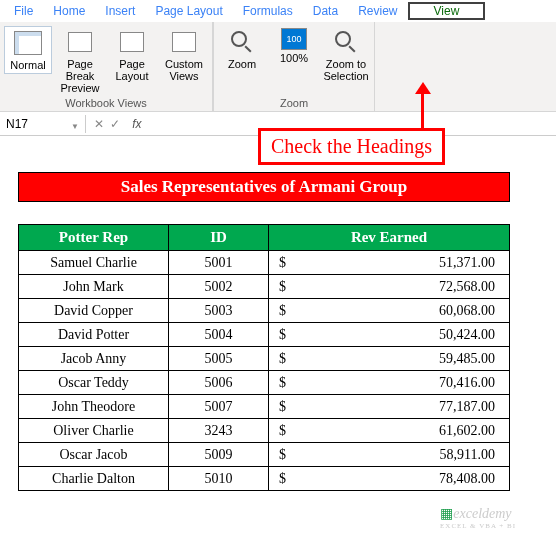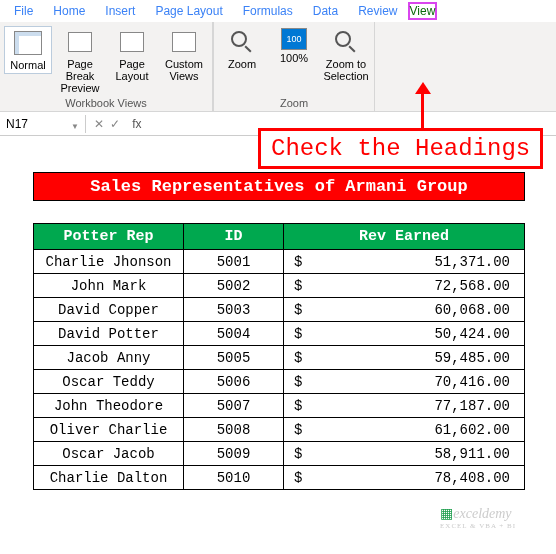--- a/index.html
+++ b/index.html
@@ -2,21 +2,21 @@
 <html><head>
 <meta charset="utf-8">
 <style>
   * { box-sizing: border-box; margin: 0; padding: 0; }
   body { font-family: "Segoe UI", Arial, sans-serif; font-size: 12px; background: #fff; width: 556px; height: 554px; overflow: hidden; }
   
   
   .tabs { display: flex; background: #fff; height: 22px; align-items: center; padding-left: 4px; }
   .tab { padding: 2px 10px; cursor: pointer; color: #3b82f6; }
   .tab.active { color: #0b6a0b; font-weight: 400; }
-  .tab.highlighted { border: 2px solid #d946ef; padding: 0px 0; }
+  .tab.highlighted { border: 2px solid #404040; padding: 0px 24px; }
   
   
   .ribbon { display: flex; background: #f3f2f1; border-bottom: 1px solid #d6d6d6; height: 90px; }
   .group { border-right: 1px solid #d6d6d6; display: flex; flex-direction: column; justify-content: space-between; padding-top: 4px; }
   .group-label { text-align: center; font-size: 11px; color: #555; padding-bottom: 2px; }
   .group-content { display: flex; align-items: flex-start; gap: 4px; padding: 0 4px; }
   
   .vbtn { display: flex; flex-direction: column; align-items: center; width: 48px; cursor: pointer; padding: 2px; }
   .vbtn .icon { width: 28px; height: 28px; display: flex; align-items: center; justify-content: center; margin-bottom: 2px; }
   .vbtn .lbl { font-size: 11px; text-align: center; line-height: 12px; }
@@ -26,29 +26,29 @@
   .checkrow input { width: 13px; height: 13px; }
   .check-highlight { border: 2px solid #e815d7; padding: 0 2px; }
   
   .checkcol2 { display: flex; flex-direction: column; gap: 4px; padding: 4px 6px; }
   
   
   .formula-bar { display: flex; align-items: center; height: 24px; border-bottom: 1px solid #ccc; background: #fff; }
   .name-box { width: 86px; border-right: 1px solid #ccc; padding: 2px 6px; font-size: 12px; display: flex; align-items: flex-end; justify-content: space-between; }
   .name-box .dd { color: #888; font-size: 8px; }
   .fx-btns { display: flex; gap: 6px; padding: 0 8px; color: #888; }
-  .fx-label { color: #555; padding-left: 4px; }
-  
-  
-  .annotation-box { position: absolute; top: 128px; left: 258px; border: 3px solid #ff0000; background: #fff; color: #ff0000; font-size: 24px; padding: 4px 10px; font-family: Liberation Mono, monospace; }
+  .fx-label { font-style: italic; color: #555; padding-left: 4px; }
+  
+  
+  .annotation-box { position: absolute; top: 128px; left: 258px; border: 3px solid #ff0000; background: #fff; color: #ff0000; font-size: 20px; padding: 4px 10px; font-family: Liberation Serif, serif; }
   .arrow-line { position: absolute; top: 85px; left: 421px; width: 3px; height: 46px; background: #ff0000; }
   .arrow-head { position: absolute; top: 82px; left: 415px; width: 0; height: 0; border-left: 8px solid transparent; border-right: 8px solid transparent; border-bottom: 12px solid #ff0000; }
   
   
-  .sheet { position: absolute; top: 172px; left: 33px; width: 492px; font-family: Liberation Mono, monospace; }
+  .sheet { position: absolute; top: 172px; left: 18px; width: 492px; font-family: Liberation Serif, serif; }
   .title-row { background: #ff0000; color: #fff; font-weight: bold; text-align: center; font-size: 17px; padding: 4px 0; border: 1px solid #000; }
   .blank-row { height: 22px; }
   .data-table { border-collapse: collapse; width: 100%; }
   .data-table th { background: #00a84f; color: #fff; font-weight: bold; text-align: center; padding: 4px; border: 1px solid #000; font-size: 15px; }
   .data-table td { border: 1px solid #000; padding: 3px 8px; font-size: 14px; text-align: center; height: 24px; }
   .data-table td.money { position: relative; text-align: right; padding-right: 14px; padding-left: 20px; }
   .data-table td.money .symbol { position: absolute; left: 10px; }
   .col-rep { width: 150px; }
   .col-id { width: 100px; }
   
@@ -164,21 +164,21 @@
   <table class="data-table">
     <thead>
       <tr>
         <th class="col-rep">Potter Rep</th>
         <th class="col-id">ID</th>
         <th>Rev Earned</th>
       </tr>
     </thead>
     <tbody id="table-body">
         <tr>
-          <td>Charlie Jhonson</td>
+          <td>Samuel Charlie</td>
           <td>5001</td>
           <td class="money"><span class="symbol">$</span>51,371.00</td>
         </tr>
         <tr>
           <td>John Mark</td>
           <td>5002</td>
           <td class="money"><span class="symbol">$</span>72,568.00</td>
         </tr>
         <tr>
           <td>David Copper</td>
@@ -200,21 +200,21 @@
           <td>5006</td>
           <td class="money"><span class="symbol">$</span>70,416.00</td>
         </tr>
         <tr>
           <td>John Theodore</td>
           <td>5007</td>
           <td class="money"><span class="symbol">$</span>77,187.00</td>
         </tr>
         <tr>
           <td>Oliver Charlie</td>
-          <td>5008</td>
+          <td>3243</td>
           <td class="money"><span class="symbol">$</span>61,602.00</td>
         </tr>
         <tr>
           <td>Oscar Jacob</td>
           <td>5009</td>
           <td class="money"><span class="symbol">$</span>58,911.00</td>
         </tr>
         <tr>
           <td>Charlie Dalton</td>
           <td>5010</td>

